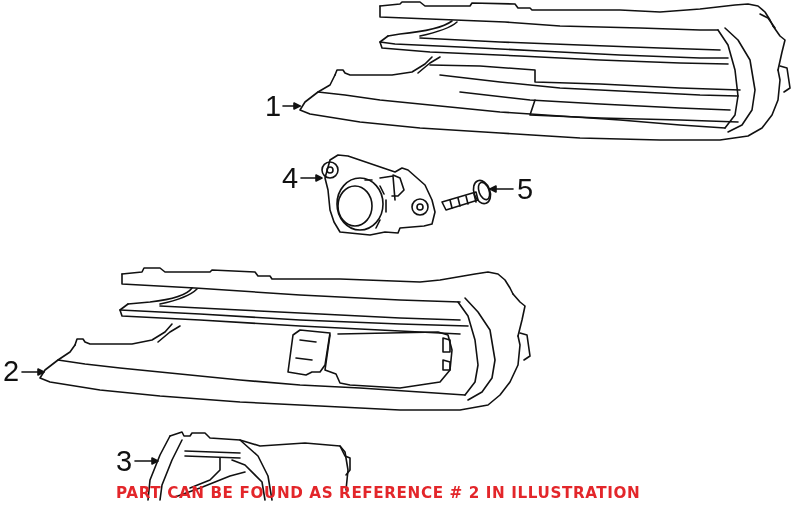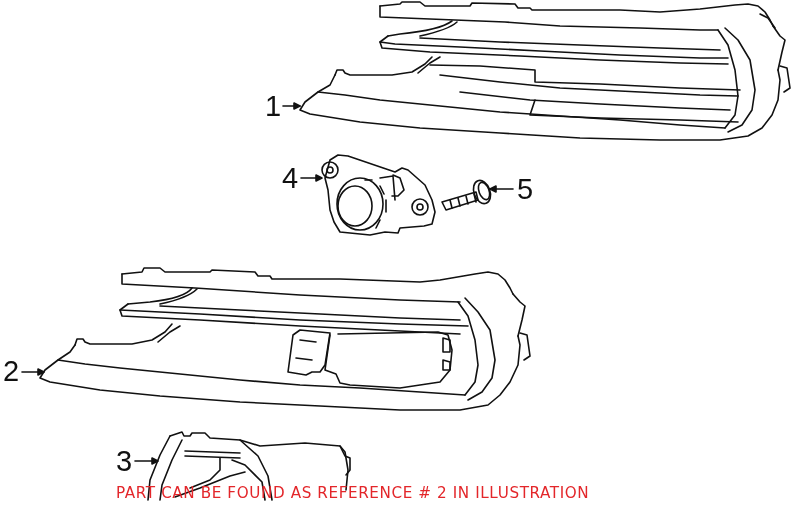--- a/index.html
+++ b/index.html
@@ -1,19 +1,19 @@
 <!DOCTYPE html>
 <html><head>
   <meta charset="utf-8">
   <style>
     html, body { margin: 0; padding: 0; background: #ffffff; }
     body { width: 800px; height: 509px; position: relative; overflow: hidden; font-family: "Liberation Sans", sans-serif; }
     #diagram { position: absolute; left: 0; top: 0; width: 800px; height: 509px; }
     .callout { position: absolute; font-family: "Liberation Sans", sans-serif; font-size: 29px; color: #111111; line-height: 1; }
-    .note { position: absolute; left: 116px; top: 484px; font-family: "DejaVu Sans", sans-serif; font-weight: normal; font-size: 15.2px; color: #e3262a; letter-spacing: 0.6px; white-space: nowrap; }
+    .note { position: absolute; left: 116px; top: 484px; font-family: "DejaVu Sans", sans-serif; font-weight: bold; font-size: 15.2px; color: #e3262a; letter-spacing: 0.6px; white-space: nowrap; }
   </style>
 </head>
 <body>
 
 <svg id="diagram" viewBox="0 0 800 509" xmlns="http://www.w3.org/2000/svg" fill="none" stroke="#111" stroke-width="1.6" stroke-linejoin="round" stroke-linecap="round">
 
   <g>
 
     <path d="M380 6 L400 4 L402 2 L420 2 L425 6 L470 6 L472 3 L515 4 L518 8 L530 8 L532 10 L620 10 L640 11 L660 12 L700 9 L735 5 L748 4 L758 6 L765 12 L770 20 L773 26"></path>
     <path d="M380 6 L380 17 L455 20 L505 22 L560 26 L640 28 L700 30 L718 30"></path>

